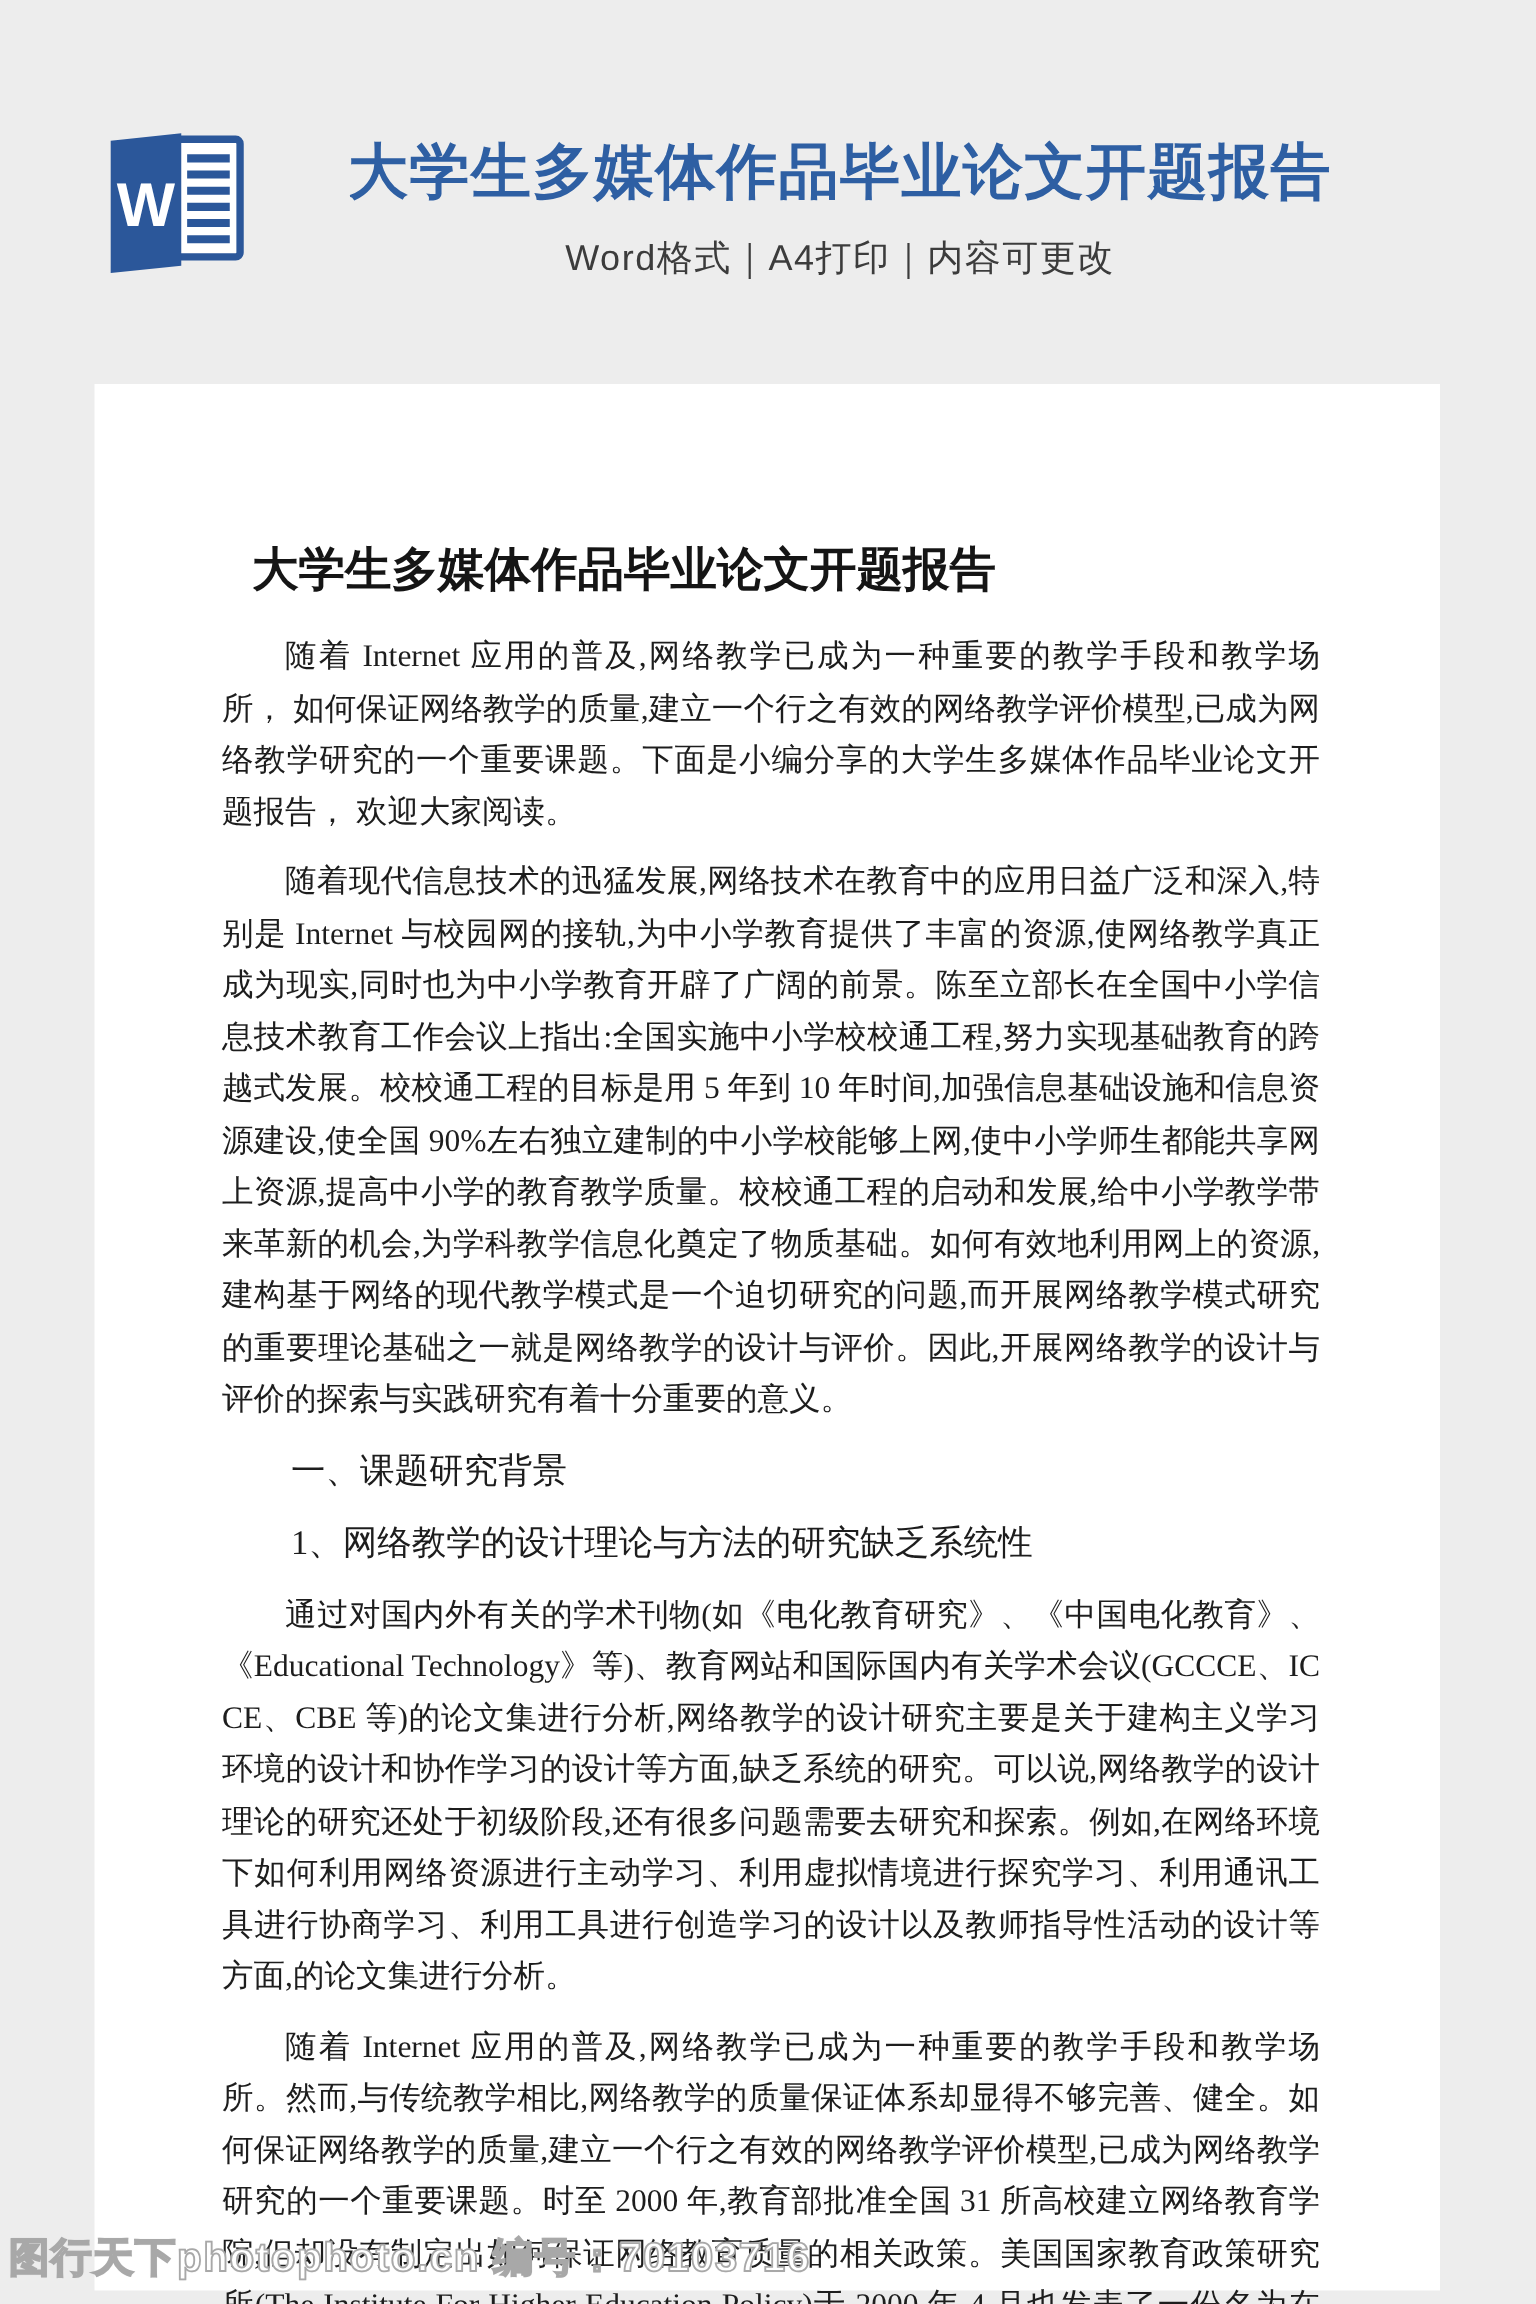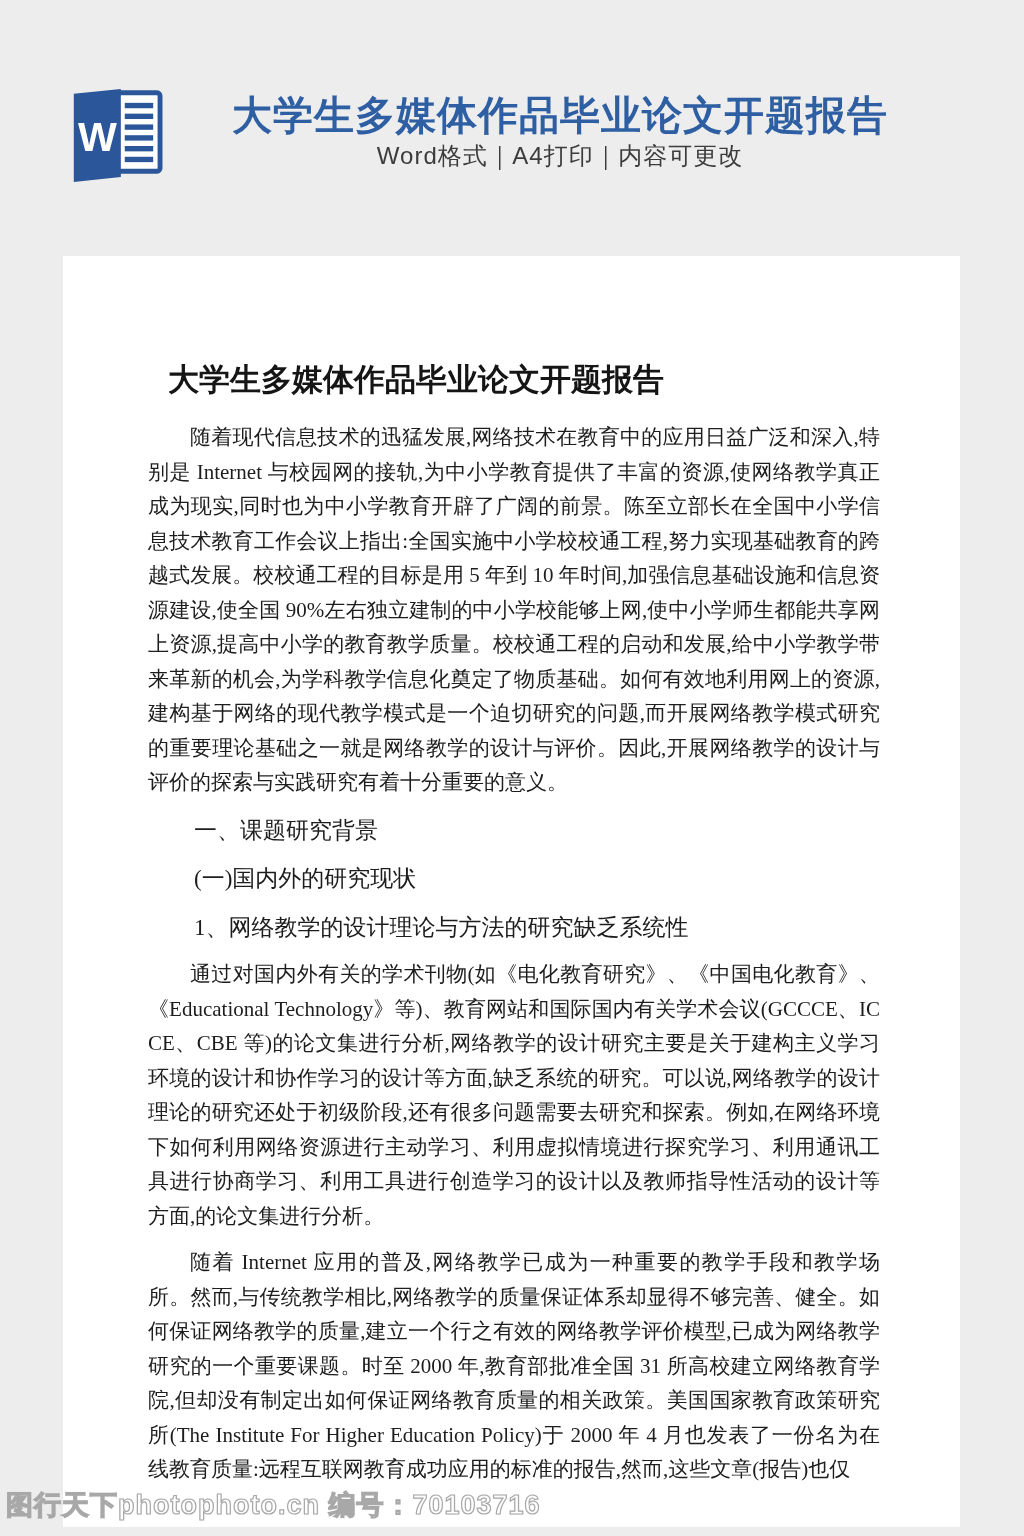--- a/index.html
+++ b/index.html
@@ -24,20 +24,21 @@
     text-align: center;
   }
   .header-title {
     font-size: 40px;
     font-weight: bold;
     color: #2e5fa3;
     letter-spacing: 1px;
     line-height: 50px;
   }
   .header-subtitle {
+    margin-top: 16px;
     font-size: 24px;
     color: #3c3c3c;
     letter-spacing: 1px;
   }
 
   
   .page {
     position: absolute;
     left: 63px; top: 256px;
     width: 897px; height: 1271px;
@@ -111,22 +112,22 @@
 
 <div class="header-text">
   <div class="header-title">大学生多媒体作品毕业论文开题报告</div>
   <div class="header-subtitle">Word格式｜A4打印｜内容可更改</div>
 </div>
 
 <div class="page">
   <div class="page-content">
     <div class="doc-title">大学生多媒体作品毕业论文开题报告</div>
 
+    <p class="doc-para">随着 Internet 应用的普及,网络教学已成为一种重要的教学手段和教学场所， 如何保证网络教学的质量,建立一个行之有效的网络教学评价模型,已成为网络教学研究的一个重要课题。下面是小编分享的大学生多媒体作品毕业论文开题报告， 欢迎大家阅读。</p>
     <p class="doc-para">随着现代信息技术的迅猛发展,网络技术在教育中的应用日益广泛和深入,特别是 Internet 与校园网的接轨,为中小学教育提供了丰富的资源,使网络教学真正成为现实,同时也为中小学教育开辟了广阔的前景。陈至立部长在全国中小学信息技术教育工作会议上指出:全国实施中小学校校通工程,努力实现基础教育的跨越式发展。校校通工程的目标是用 5 年到 10 年时间,加强信息基础设施和信息资源建设,使全国 90%左右独立建制的中小学校能够上网,使中小学师生都能共享网上资源,提高中小学的教育教学质量。校校通工程的启动和发展,给中小学教学带来革新的机会,为学科教学信息化奠定了物质基础。如何有效地利用网上的资源,建构基于网络的现代教学模式是一个迫切研究的问题,而开展网络教学模式研究的重要理论基础之一就是网络教学的设计与评价。因此,开展网络教学的设计与评价的探索与实践研究有着十分重要的意义。</p>
     <p class="doc-heading">一、课题研究背景</p>
-    <p class="doc-heading">(一)国内外的研究现状</p>
     <p class="doc-heading">1、网络教学的设计理论与方法的研究缺乏系统性</p>
     <p class="doc-para">通过对国内外有关的学术刊物(如《电化教育研究》、《中国电化教育》、《Educational Technology》等)、教育网站和国际国内有关学术会议(GCCCE、ICCE、CBE 等)的论文集进行分析,网络教学的设计研究主要是关于建构主义学习环境的设计和协作学习的设计等方面,缺乏系统的研究。可以说,网络教学的设计理论的研究还处于初级阶段,还有很多问题需要去研究和探索。例如,在网络环境下如何利用网络资源进行主动学习、利用虚拟情境进行探究学习、利用通讯工具进行协商学习、利用工具进行创造学习的设计以及教师指导性活动的设计等方面,的论文集进行分析。</p>
     <p class="doc-para">随着 Internet 应用的普及,网络教学已成为一种重要的教学手段和教学场所。然而,与传统教学相比,网络教学的质量保证体系却显得不够完善、健全。如何保证网络教学的质量,建立一个行之有效的网络教学评价模型,已成为网络教学研究的一个重要课题。时至 2000 年,教育部批准全国 31 所高校建立网络教育学院,但却没有制定出如何保证网络教育质量的相关政策。美国国家教育政策研究所(The Institute For Higher Education Policy)于 2000 年 4 月也发表了一份名为在线教育质量:远程互联网教育成功应用的标准的报告,然而,这些文章(报告)也仅</p>
   </div>
 </div>
 
 <div class="watermark">图行天下photophoto.cn 编号：70103716</div>
 
 </body></html>

